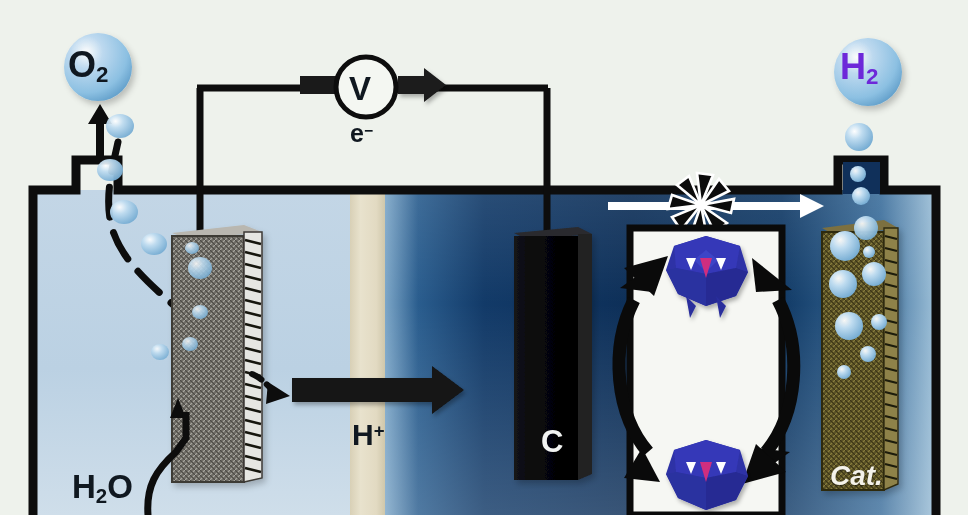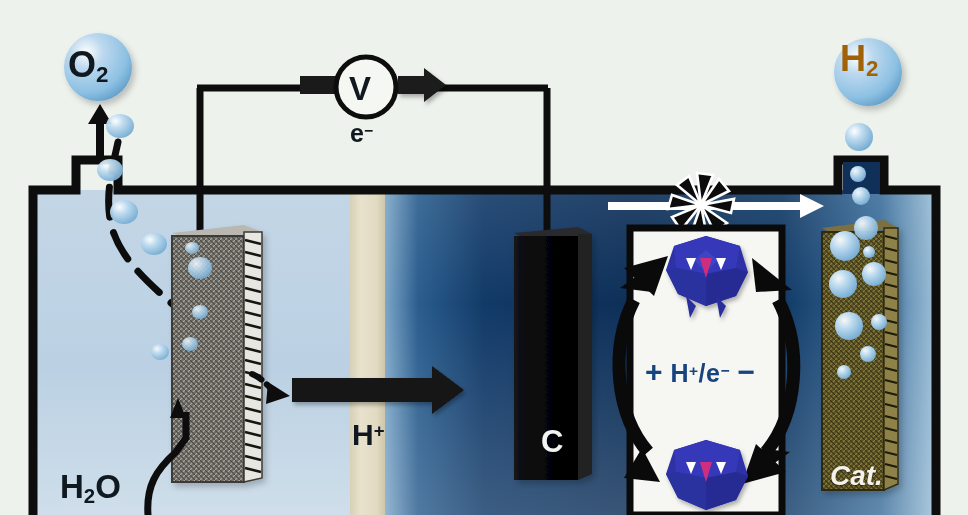--- a/index.html
+++ b/index.html
@@ -12,25 +12,25 @@
   #stage{position:absolute;left:0;top:0;width:968px;height:515px;}
   svg#scene{position:absolute;left:0;top:0;width:968px;height:515px;display:block;}
 
   
   .lbl{position:absolute;font-family:"Liberation Sans",sans-serif;font-weight:bold;
        white-space:nowrap;pointer-events:none;}
   .lbl sub{font-size:.62em;vertical-align:-0.22em;font-weight:bold;}
   .lbl sup{font-size:.62em;vertical-align:0.42em;font-weight:bold;}
 
   #lbl-o2{left:68px;top:44px;font-size:36px;color:#101820;}
-  #lbl-h2{left:840px;top:38px;font-size:36px;color:#a16207;}
+  #lbl-h2{left:840px;top:46px;font-size:36px;color:#6d28d9;}
   #lbl-e{left:350px;top:119px;font-size:25px;color:#101820;}
   #lbl-v{left:349px;top:70px;font-size:33px;color:#101820;}
   #lbl-hp{left:352px;top:418px;font-size:30px;color:#101820;}
-  #lbl-h2o{left:60px;top:468px;font-size:33px;color:#101820;}
+  #lbl-h2o{left:72px;top:468px;font-size:33px;color:#101820;}
   #lbl-c{left:541px;top:424px;font-size:31px;color:#f2f4f2;}
   #lbl-cat{left:830px;top:460px;font-size:28px;color:#f4f2ea;
      text-shadow:0 1px 2px rgba(0,0,0,.55);font-style:italic;}
   #lbl-cycle{left:645px;top:355px;font-size:25px;color:#17447e;letter-spacing:.5px;}
   #lbl-cycle .sgn{font-size:30px;}
 </style>
 </head>
 <body>
 
 <div id="stage">
@@ -386,19 +386,14 @@
 </div>
 
 <div class="lbl" id="lbl-h2o">
   <span>H</span><sub>2</sub><span>O</span>
 </div>
 
 <div class="lbl" id="lbl-c">C</div>
 
 <div class="lbl" id="lbl-cat">Cat.</div>
 
-<div class="lbl" id="lbl-cycle">
-  <span class="sgn">+</span>
-  <span>H</span><sup>+</sup><span>/e</span><sup>−</sup>
-  <span class="sgn">−</span>
-</div>
 
 </div>
 
 </body></html>

